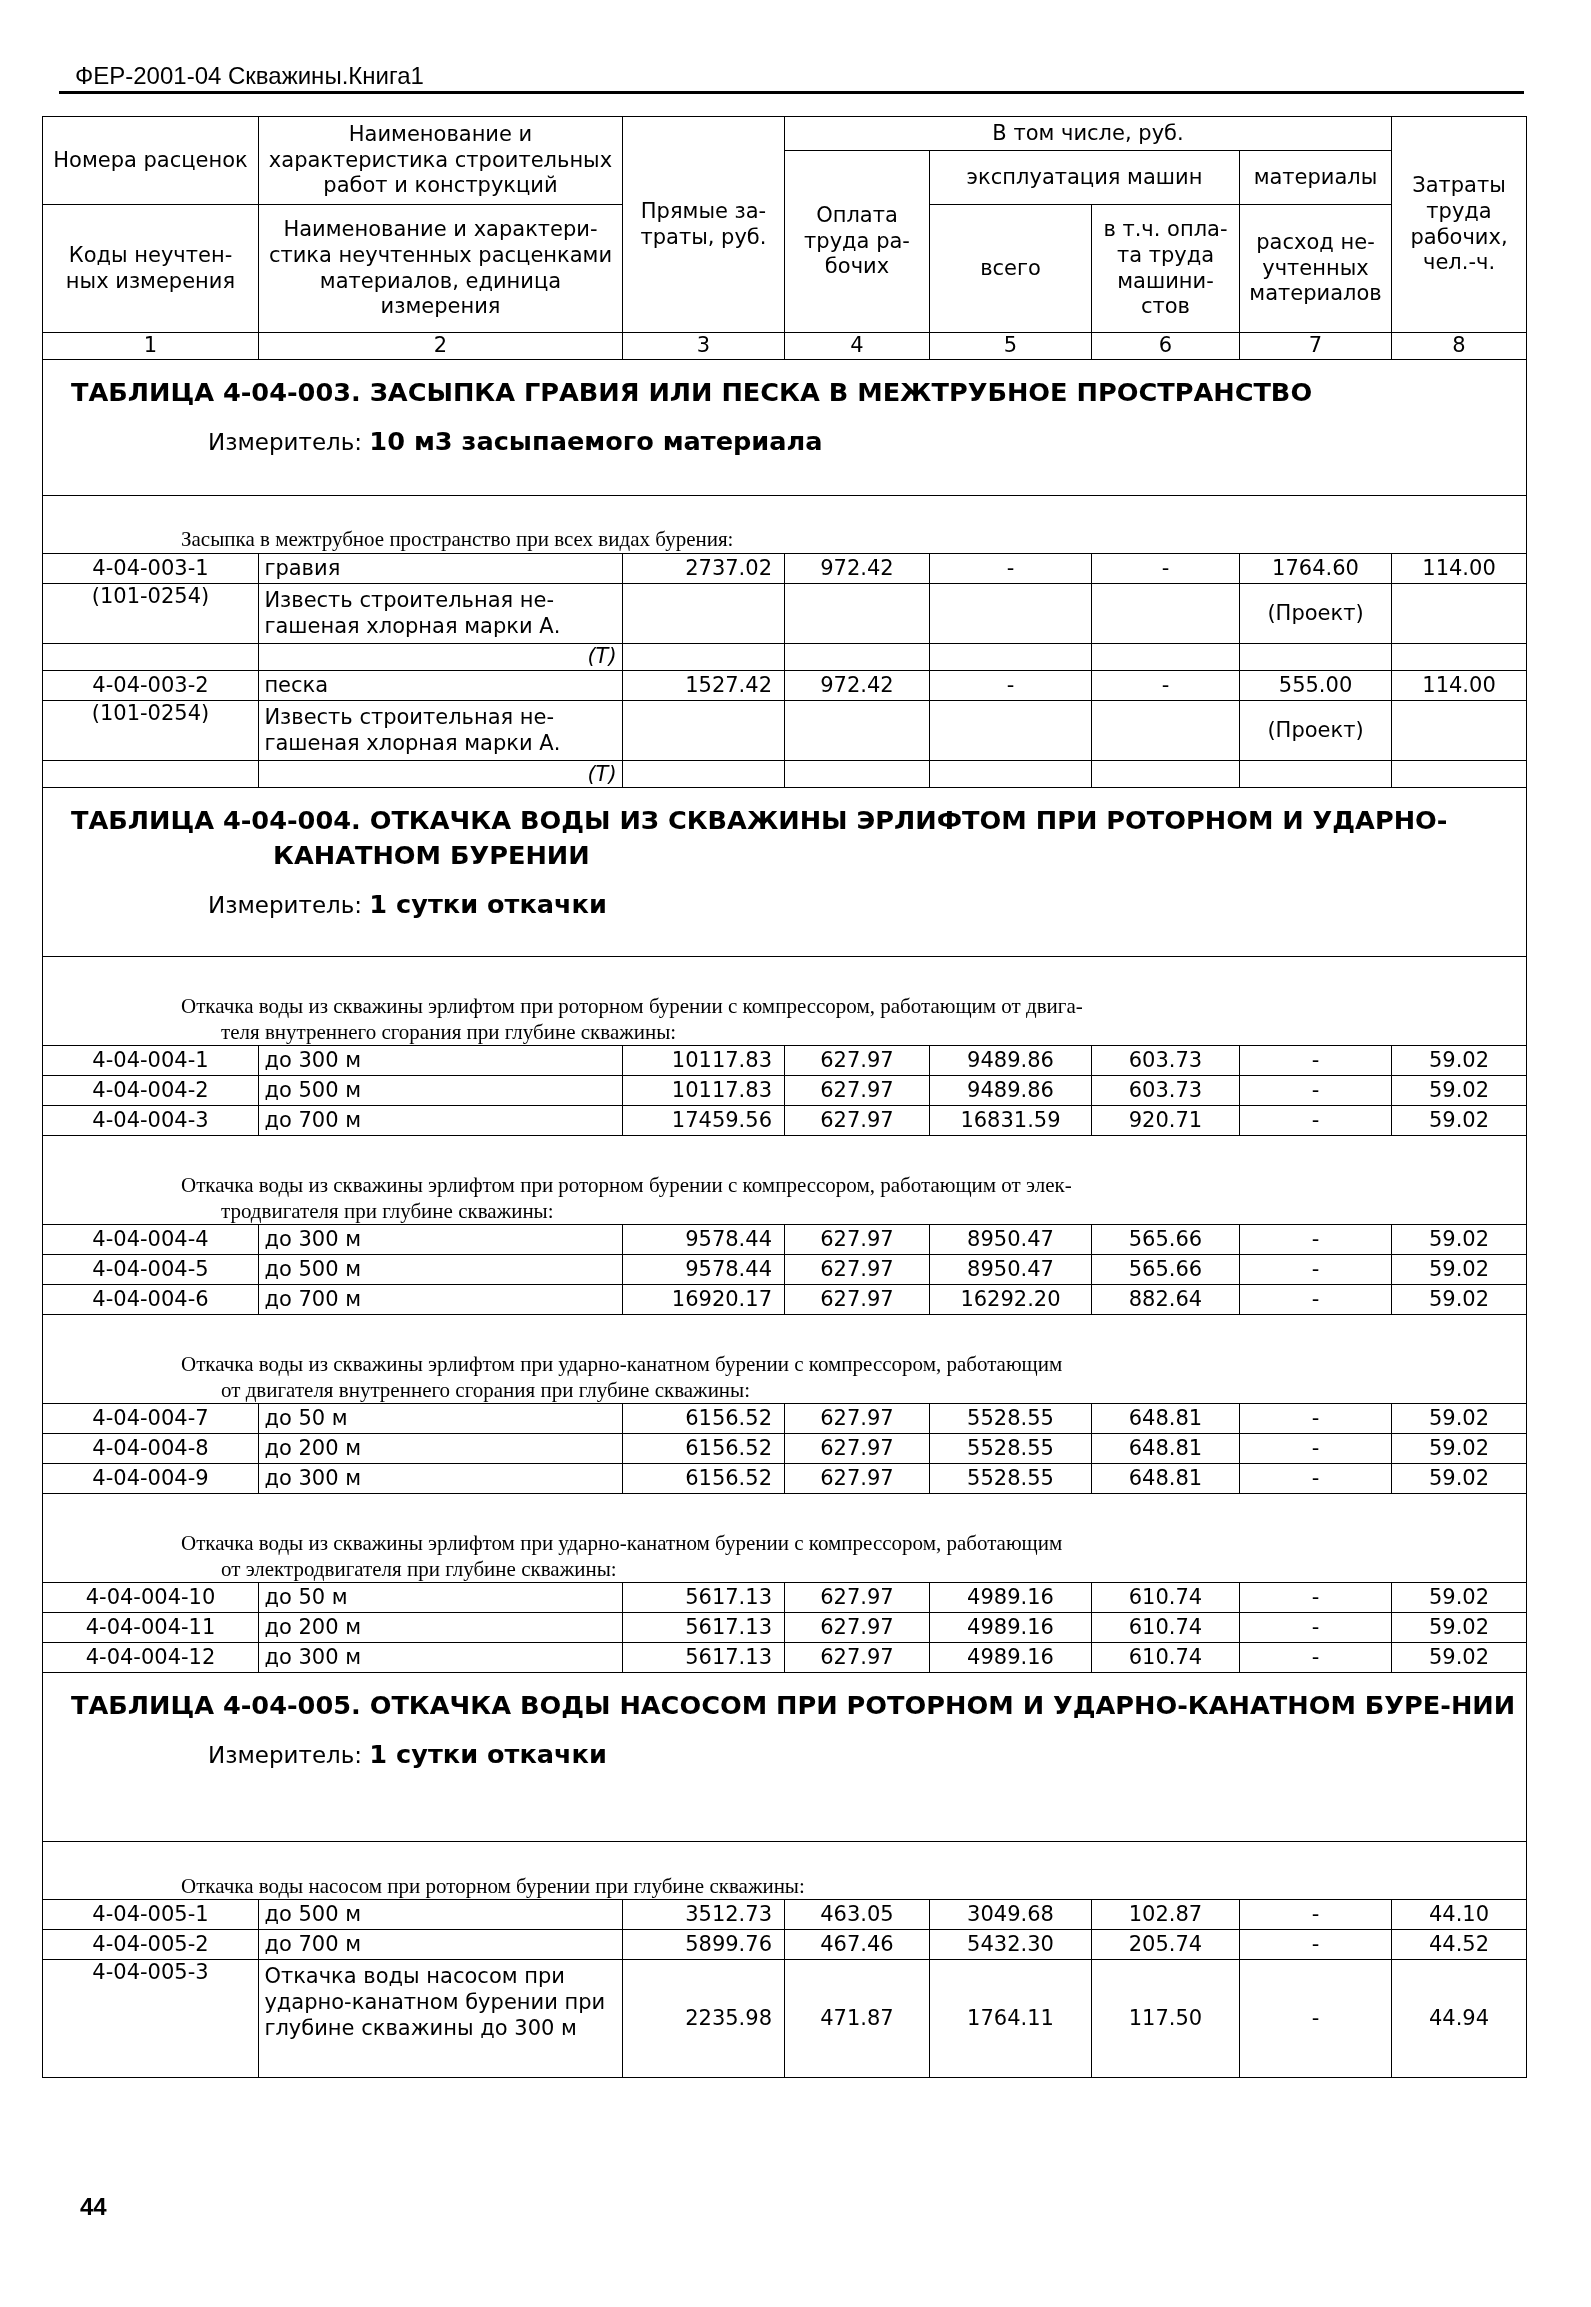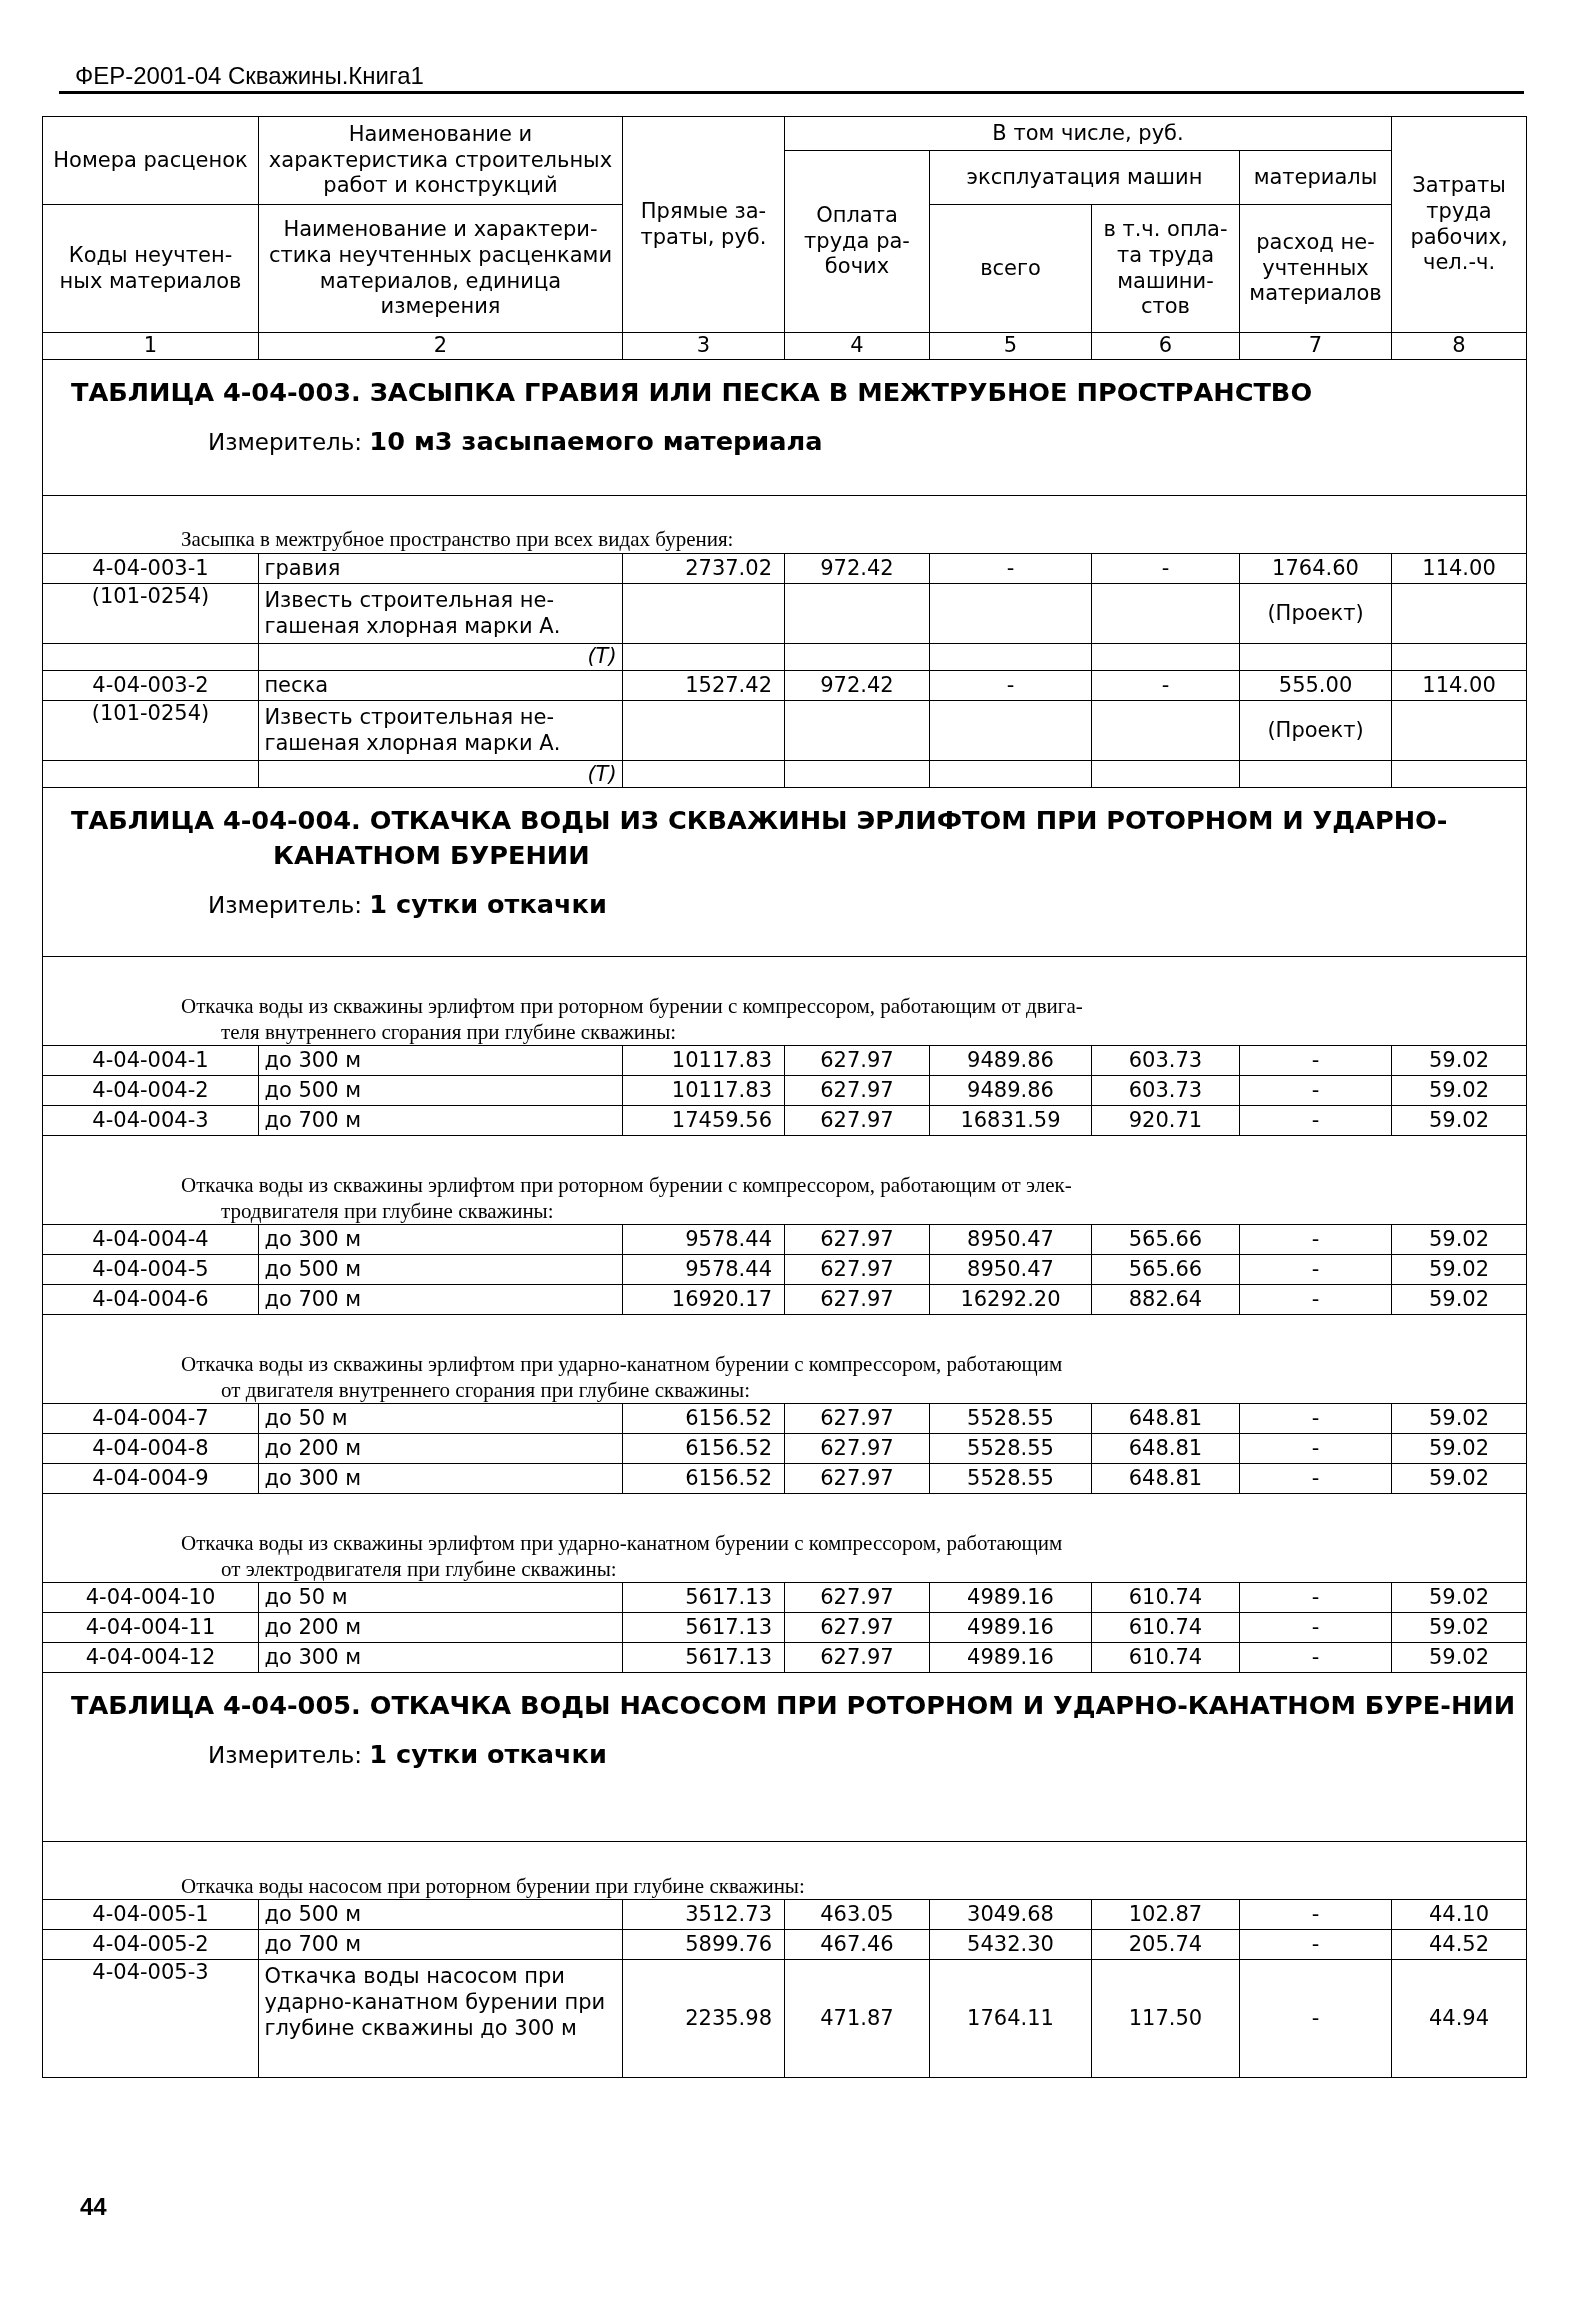--- a/index.html
+++ b/index.html
@@ -53,21 +53,21 @@
       <th rowspan="4">Прямые за-траты, руб.</th>
       <th colspan="4">В том числе, руб.</th>
       <th rowspan="4">Затраты труда рабочих, чел.-ч.</th>
     </tr>
     <tr style="height:54px">
       <th rowspan="3">Оплата труда ра-бочих</th>
       <th colspan="2">эксплуатация машин</th>
       <th>материалы</th>
     </tr>
     <tr style="height:27px">
-      <th rowspan="2">Коды неучтен-ных материалов</th>
+      <th rowspan="2">Коды неучтен-ных измерения</th>
       <th rowspan="2">Наименование и характери-стика неучтенных расценками материалов, единица измерения</th>
       <th rowspan="2">всего</th>
       <th rowspan="2">в т.ч. опла-та труда машини-стов</th>
       <th rowspan="2">расход не-учтенных материалов</th>
     </tr>
     <tr style="height:101px"></tr>
     <tr style="height:27px">
       <th>1</th>
       <th>2</th>
       <th>3</th>

